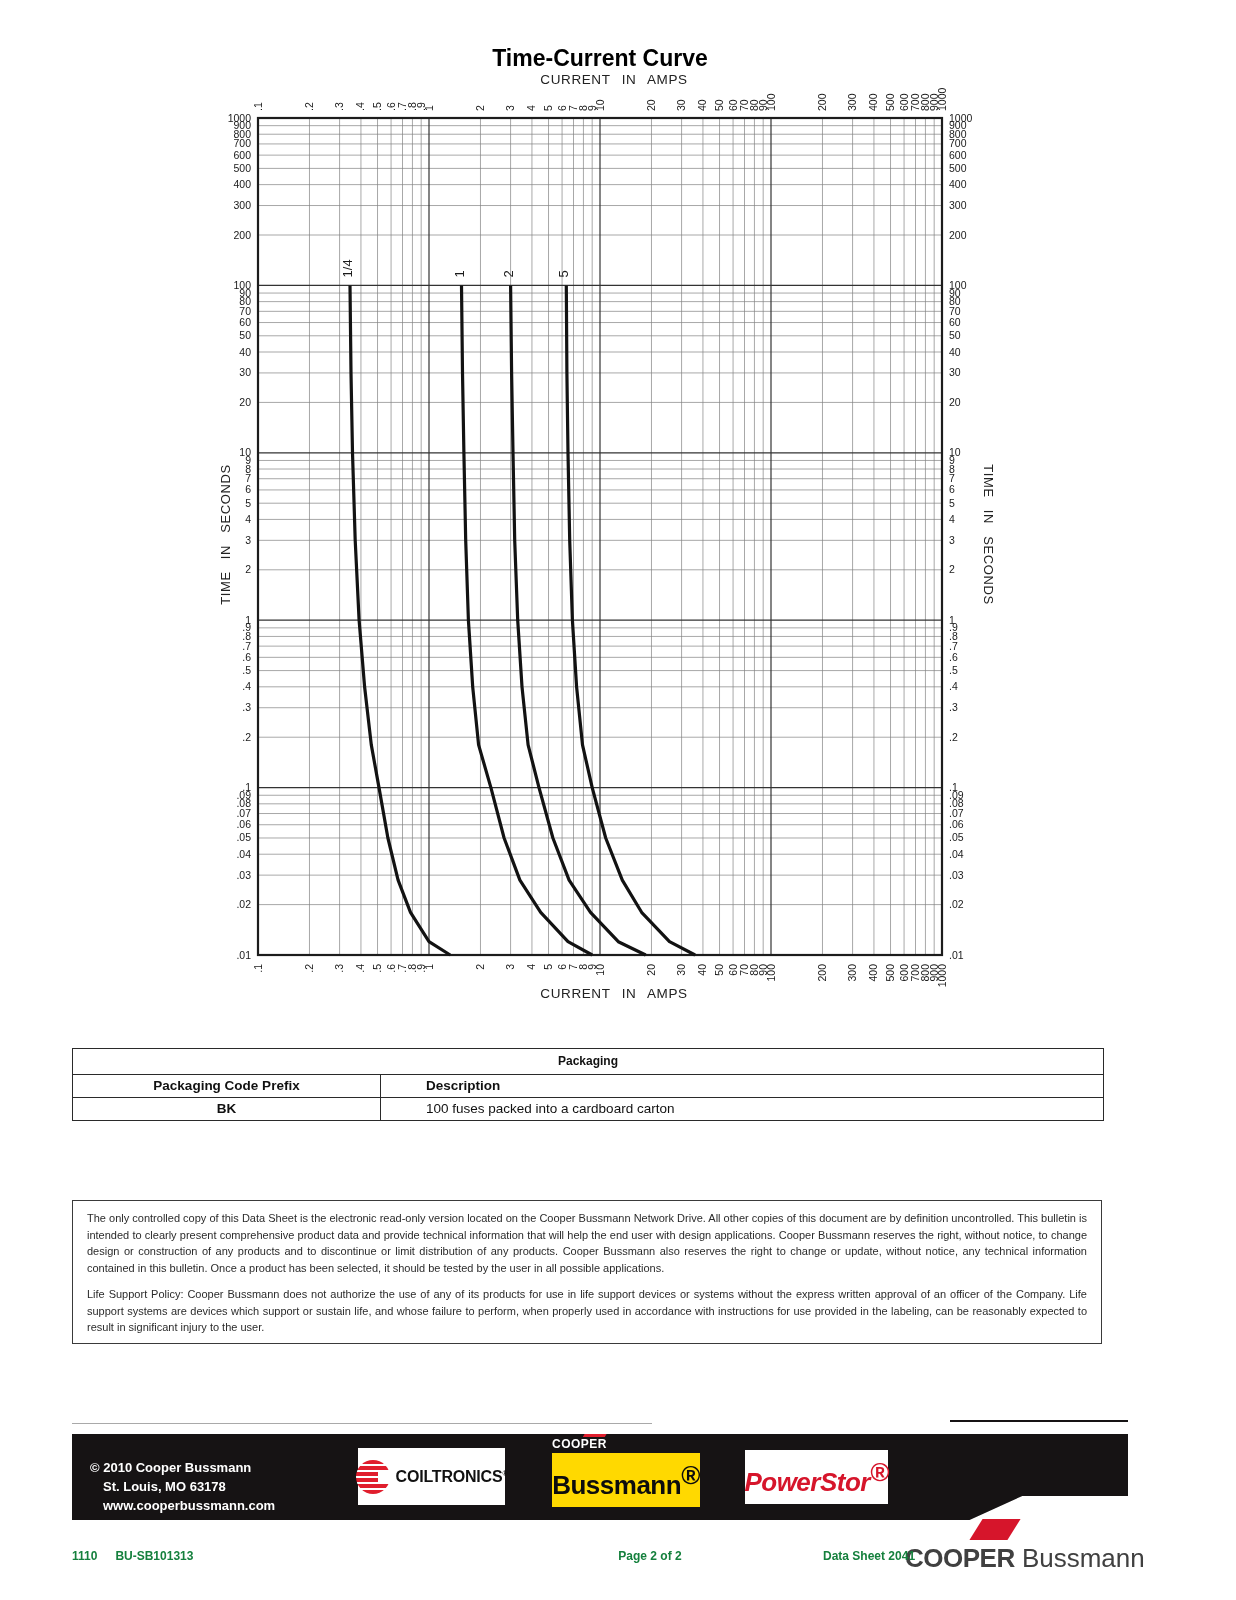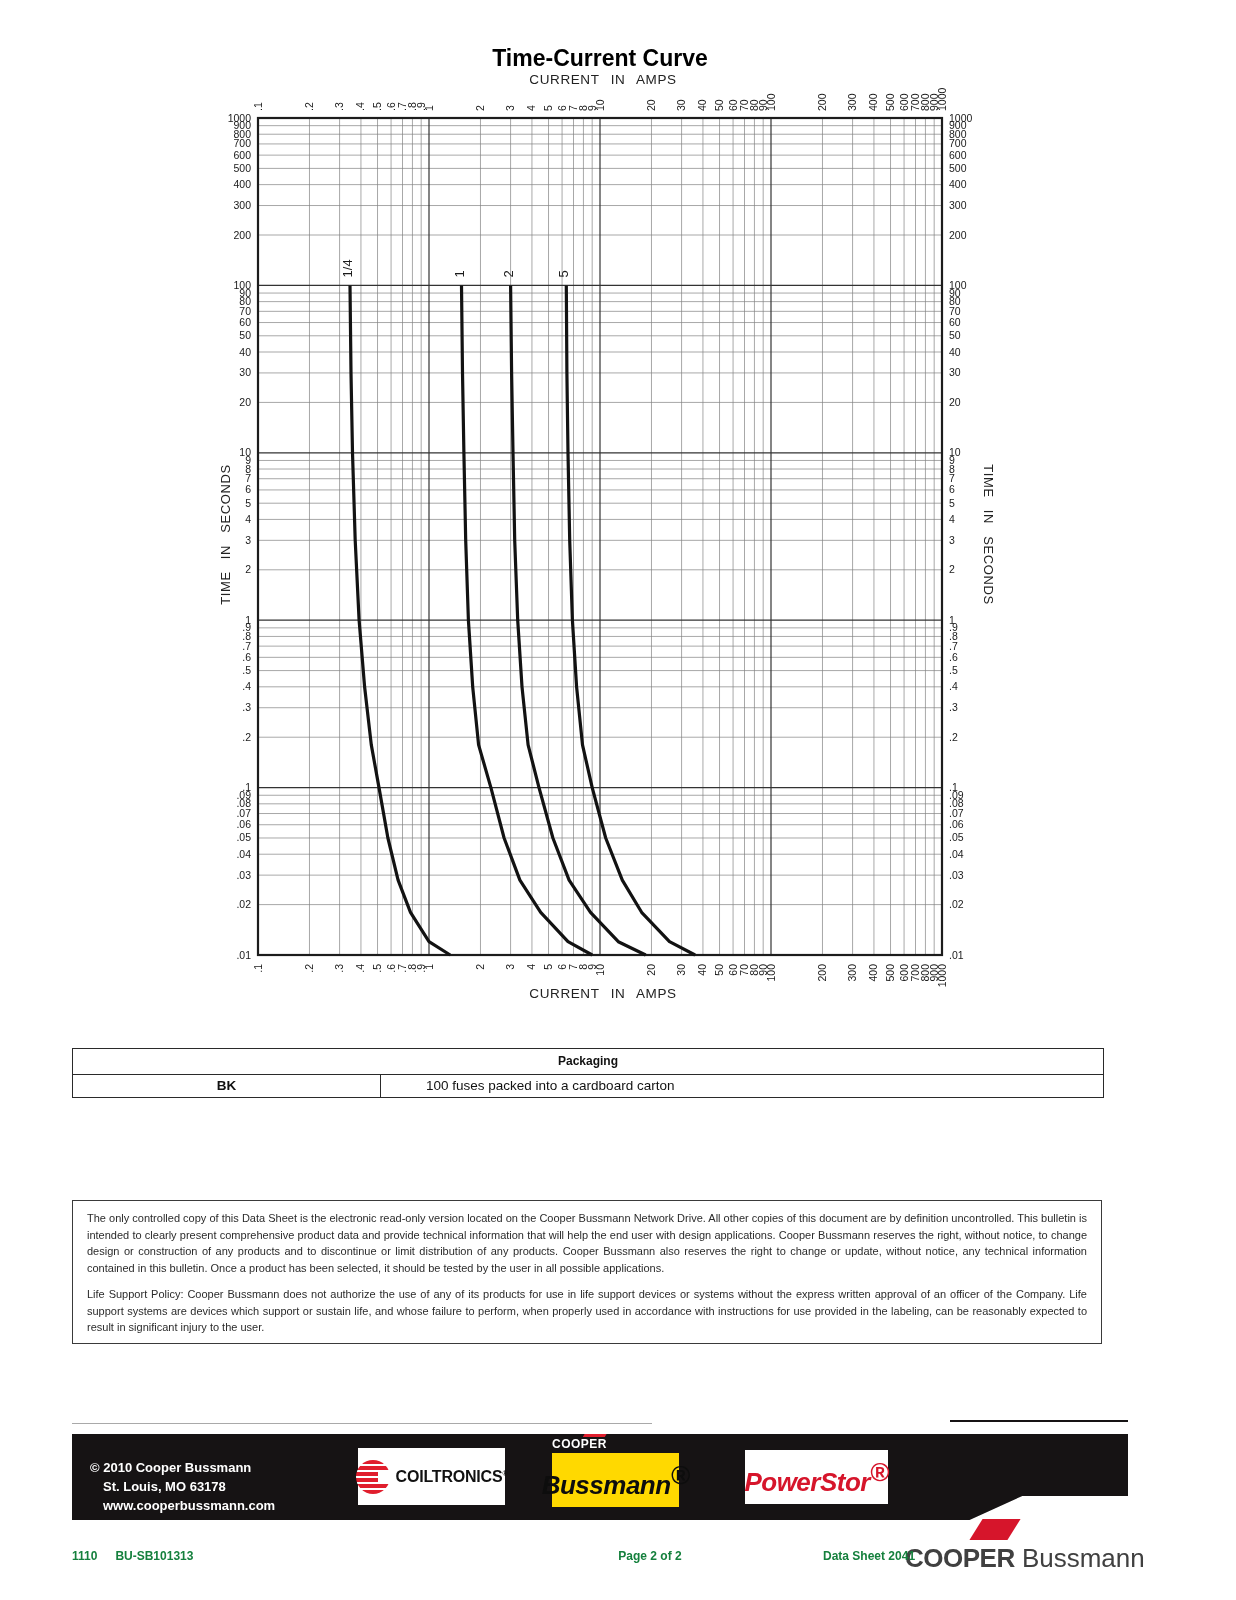--- a/index.html
+++ b/index.html
@@ -3,21 +3,21 @@
 <meta charset="utf-8">
 <style>
   html,body{margin:0;padding:0;}
   body{
     width:1236px;height:1600px;position:relative;background:#ffffff;
     font-family:"Liberation Sans", sans-serif;color:#111;overflow:hidden;
   }
   .abs{position:absolute;}
   
   .page-title{left:0;top:30px;width:1200px;text-align:center;font-size:23px;font-weight:bold;color:#000000;}
-  .x-axis-title{left:261px;width:684px;text-align:center;font-size:13.5px;letter-spacing:.6px;word-spacing:7px;color:#222;}
+  .x-axis-title{left:272px;width:684px;text-align:center;font-size:13.5px;letter-spacing:.6px;word-spacing:7px;color:#222;}
   .x-axis-title.top{top:72px;}
   .x-axis-title.bottom{top:986px;}
   .y-axis-title{width:220px;text-align:center;font-size:13px;letter-spacing:.6px;word-spacing:8px;color:#222;}
   .y-axis-title.left{left:115px;top:527px;transform:rotate(-90deg);}
   .y-axis-title.right{left:878px;top:527px;transform:rotate(90deg);}
   svg#tcc{left:170px;top:88px;}
   
   .pkg-table{left:72px;top:1048px;width:1030px;border:1.5px solid #2a2a2a;background:#fff;}
   .pkg-title{height:25px;line-height:25px;text-align:center;font-size:12px;font-weight:bold;border-bottom:1.5px solid #2a2a2a;}
   .pkg-row{display:flex;height:22px;line-height:22px;font-size:13.5px;}
@@ -39,21 +39,21 @@
   .logo-box{background:#fff;display:flex;align-items:center;justify-content:center;}
   .coiltronics{left:286px;top:14px;width:147px;height:57px;}
   .coil-icon{width:34px;height:34px;border-radius:50%;flex:none;margin-right:6px;
     background:repeating-linear-gradient(180deg,#E01E2D 0 4px,#ffffff 4px 6px);position:relative;}
   .coil-icon::after{content:"";position:absolute;right:-2px;top:11px;width:14px;height:12px;background:#fff;}
   .coil-text{font-size:16px;font-weight:bold;letter-spacing:-0.2px;color:#111;}
   .reg{font-size:7px;vertical-align:super;}
   .bussmann-logo{left:480px;top:-8px;width:148px;}
   .buss-flag{width:22px;height:11px;background:#E01E2D;transform:skewX(-30deg);margin:0 0 1px 34px;}
   .buss-cooper{color:#fff;font-size:12px;font-weight:bold;letter-spacing:.5px;line-height:13px;}
-  .buss-yellow{width:127px;height:54px;background:#FFD900;display:flex;align-items:center;justify-content:center;margin-top:2px;font-style:italic;}
+  .buss-yellow{width:148px;height:54px;background:#FFD900;display:flex;align-items:center;justify-content:center;margin-top:2px;}
   .buss-yellow span{font-size:26px;font-weight:800;letter-spacing:-0.5px;color:#0d0d0d;}
   .powerstor{left:673px;top:16px;width:143px;height:54px;}
   .powerstor span{font-size:26px;font-weight:900;font-style:italic;color:#D6152B;letter-spacing:-0.5px;}
   
   .cb-flag{left:976px;top:1519px;width:38px;height:21px;background:#D6152B;transform:skewX(-32deg);}
   .cb-logo{left:905px;top:1543px;font-size:26px;white-space:nowrap;color:#404040;}
   .cb-logo .cooper{font-weight:900;letter-spacing:-0.5px;}
   .cb-logo .buss{font-weight:400;}
   .foot-text{top:1549px;font-size:12px;font-weight:bold;color:#15803d;}
   .foot-left{left:72px;}
@@ -336,20 +336,24 @@
       <text transform="translate(398.2743070249278,189.4) rotate(-90)" text-anchor="start" font-size="13" fill="#1a1a1a" font-family="&quot;Liberation Sans&quot;, sans-serif">5</text>
     </g>
   </svg>
 
 <div class="abs x-axis-title bottom">CURRENT IN AMPS</div>
 <div class="abs y-axis-title left">TIME IN SECONDS</div>
 <div class="abs y-axis-title right">TIME IN SECONDS</div>
 
 <div class="abs pkg-table">
   <div class="pkg-title">Packaging</div>
+  <div class="pkg-row hdr">
+    <div class="pkg-col1">Packaging Code Prefix</div>
+    <div class="pkg-col2">Description</div>
+  </div>
   <div class="pkg-row data">
     <div class="pkg-col1">BK</div>
     <div class="pkg-col2">100 fuses packed into a cardboard carton</div>
   </div>
 </div>
 
 <div class="abs disclaimer">
   <p>The only controlled copy of this Data Sheet is the electronic read-only version located on the Cooper Bussmann Network Drive. All other copies of this document are by definition uncontrolled. This bulletin is intended to clearly present comprehensive product data and provide technical information that will help the end user with design applications. Cooper Bussmann reserves the right, without notice, to change design or construction of any products and to discontinue or limit distribution of any products. Cooper Bussmann also reserves the right to change or update, without notice, any technical information contained in this bulletin. Once a product has been selected, it should be tested by the user in all possible applications.</p>
   <p>Life Support Policy: Cooper Bussmann does not authorize the use of any of its products for use in life support devices or systems without the express written approval of an officer of the Company. Life support systems are devices which support or sustain life, and whose failure to perform, when properly used in accordance with instructions for use provided in the labeling, can be reasonably expected to result in significant injury to the user.</p>
 </div>

